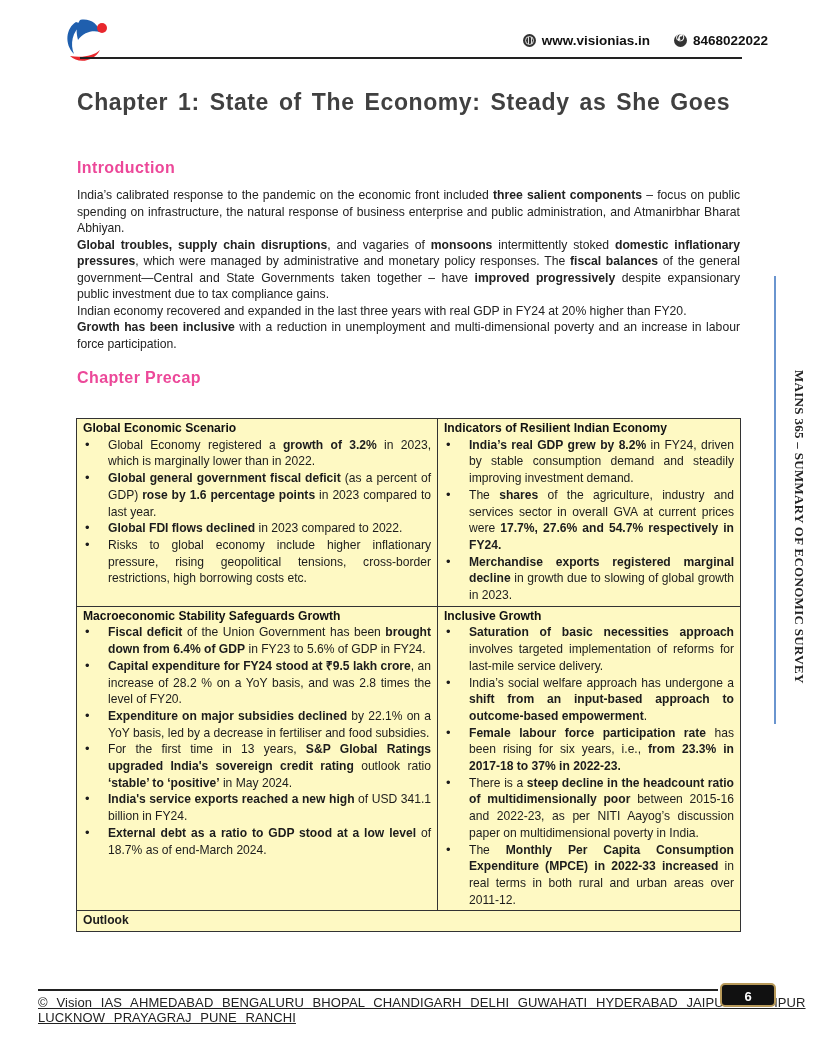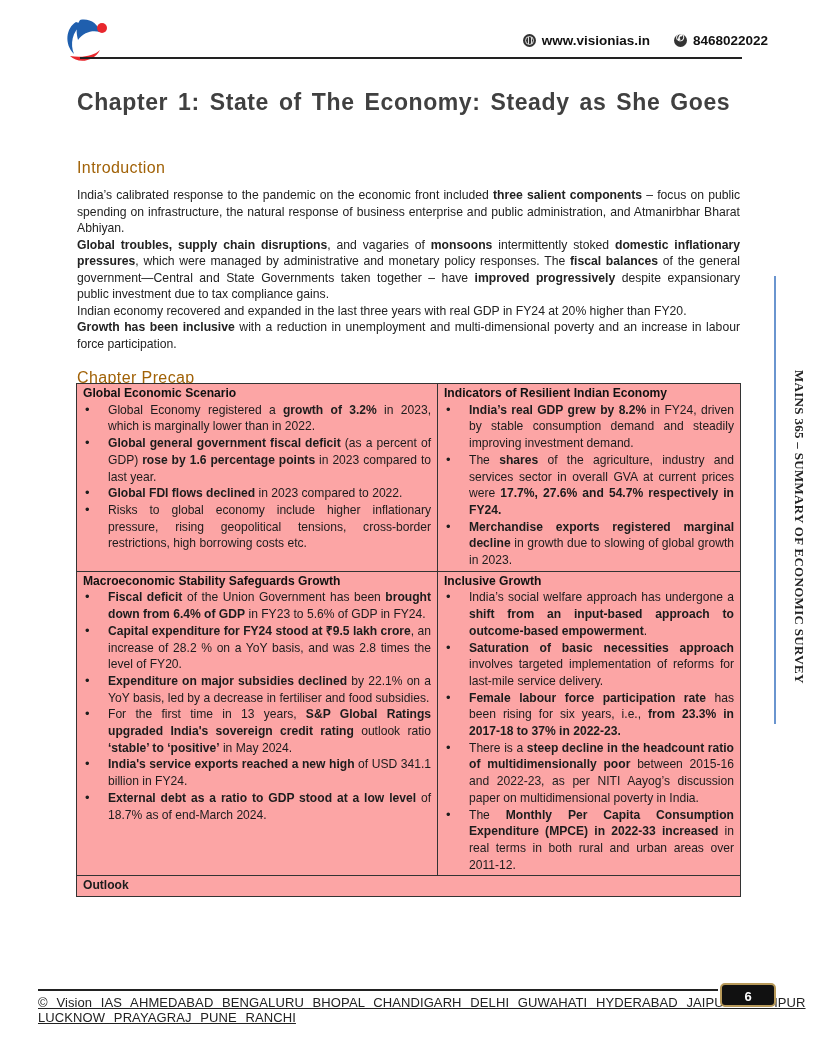--- a/index.html
+++ b/index.html
@@ -11,31 +11,31 @@
   .contact { position: absolute; right: 48px; top: 33px; display: flex; align-items: center; gap: 6px;
     font-size: 13.5px; font-weight: bold; color: #111; justify-content: center; }
   .contact .ic { display: inline-block; width: 13px; height: 13px; border-radius: 50%; background: #333; position: relative; }
   .contact .ic.globe::after { content: ""; position: absolute; left: 2px; top: 2px; width: 9px; height: 9px; border-radius: 50%;
     border: 1px solid #ddd; box-sizing: border-box; background: repeating-linear-gradient(90deg, #333 0 2px, #ddd 2px 3px); }
   .contact .ic.phone::after { content: "✆"; position: absolute; left: 2px; top: -2px; font-size: 10px; color: #fff; }
   .contact .gap { width: 12px; }
 
   .chapter-title { position: absolute; left: 77px; top: 86px; width: 663px; font-size: 23px; font-weight: bold;
     color: #404040; line-height: 32px; text-align: justify; letter-spacing: 0.6px; word-spacing: 3px; }
-  .section-h { position: absolute; left: 77px; font-size: 16px; font-weight: normal; color: #a16207; letter-spacing: 0.4px; }
+  .section-h { position: absolute; left: 77px; font-size: 16px; font-weight: bold; color: #ec4899; letter-spacing: 0.4px; }
   .intro { position: absolute; left: 77px; top: 187px; width: 663px; font-size: 12.2px; line-height: 16.5px; color: #222;
     text-align: justify; }
   .intro p { margin: 0; }
 
   .side-rule { position: absolute; left: 774px; top: 276px; width: 2px; height: 448px; background: #6a95cf; }
   .side-text { position: absolute; left: 789px; top: 370px; width: 18px; height: 340px; }
   .side-text span { position: absolute; left: 0; top: 0; transform-origin: 0 0; transform: translate(18px, 0) rotate(90deg);
     white-space: nowrap; font-family: "Liberation Serif", serif; font-weight: bold; font-size: 13px; color: #222; letter-spacing: 0.3px; }
 
-  .precap { position: absolute; left: 76px; top: 383px; width: 665px; border: 1.2px solid #333; background: #fca5a5;
+  .precap { position: absolute; left: 76px; top: 418px; width: 665px; border: 1.2px solid #333; background: #fef9c3;
     font-size: 12.1px; line-height: 16.7px; color: #1c1c1c; }
   .row { display: flex; border-bottom: 1.2px solid #333; }
   .row:last-child { border-bottom: none; align-items: flex-end; }
   .cell { padding: 1px 6px 2px 6px; text-align: justify; }
   .cell.left { width: 361px; border-right: 1.2px solid #333; }
   .cell.right { flex: 1; }
   .cell-h { font-weight: bold; color: #111; }
   ul.bul { list-style: none; }
   ul.bul li { position: relative; padding-left: 25px; text-align: justify; }
   ul.bul li::before { content: "•"; position: absolute; left: 2px; top: 0; font-size: 13px; }
@@ -103,22 +103,22 @@
           <li><b>Capital expenditure for FY24 stood at ₹9.5 lakh crore</b><span>, an increase of 28.2 % on a YoY basis, and was 2.8 times the level of FY20.</span></li>
           <li><b>Expenditure on major subsidies declined</b><span> by 22.1% on a YoY basis, led by a decrease in fertiliser and food subsidies.</span></li>
           <li><span>For the first time in 13 years, </span><b>S&amp;P Global Ratings upgraded India's sovereign credit rating</b><span> outlook ratio </span><b>‘stable’ to ‘positive’</b><span> in May 2024.</span></li>
           <li><b>India's service exports reached a new high</b><span> of USD 341.1 billion in FY24.</span></li>
           <li><b>External debt as a ratio to GDP stood at a low level</b><span> of 18.7% as of end-March 2024.</span></li>
         </ul>
     </div>
     <div class="cell right">
       <div class="cell-h">Inclusive Growth</div>
       <ul class="bul">
+          <li><b>Saturation of basic necessities approach</b><span> involves targeted implementation of reforms for last-mile service delivery.</span></li>
           <li><span>India’s social welfare approach has undergone a </span><b>shift from an input-based approach to outcome-based empowerment</b><span>.</span></li>
-          <li><b>Saturation of basic necessities approach</b><span> involves targeted implementation of reforms for last-mile service delivery.</span></li>
           <li><b>Female labour force participation rate</b><span> has been rising for six years, i.e., </span><b>from 23.3% in 2017-18 to 37% in 2022-23.</b></li>
           <li><span>There is a </span><b>steep decline in the headcount ratio of multidimensionally poor</b><span> between 2015-16 and 2022-23, as per NITI Aayog’s discussion paper on multidimensional poverty in India.</span></li>
           <li><span>The </span><b>Monthly Per Capita Consumption Expenditure (MPCE) in 2022-33 increased</b><span> in real terms in both rural and urban areas over 2011-12.</span></li>
         </ul>
     </div>
   </div>
   <div class="row">
     <div class="full">Outlook</div>
   </div>
 </div>

